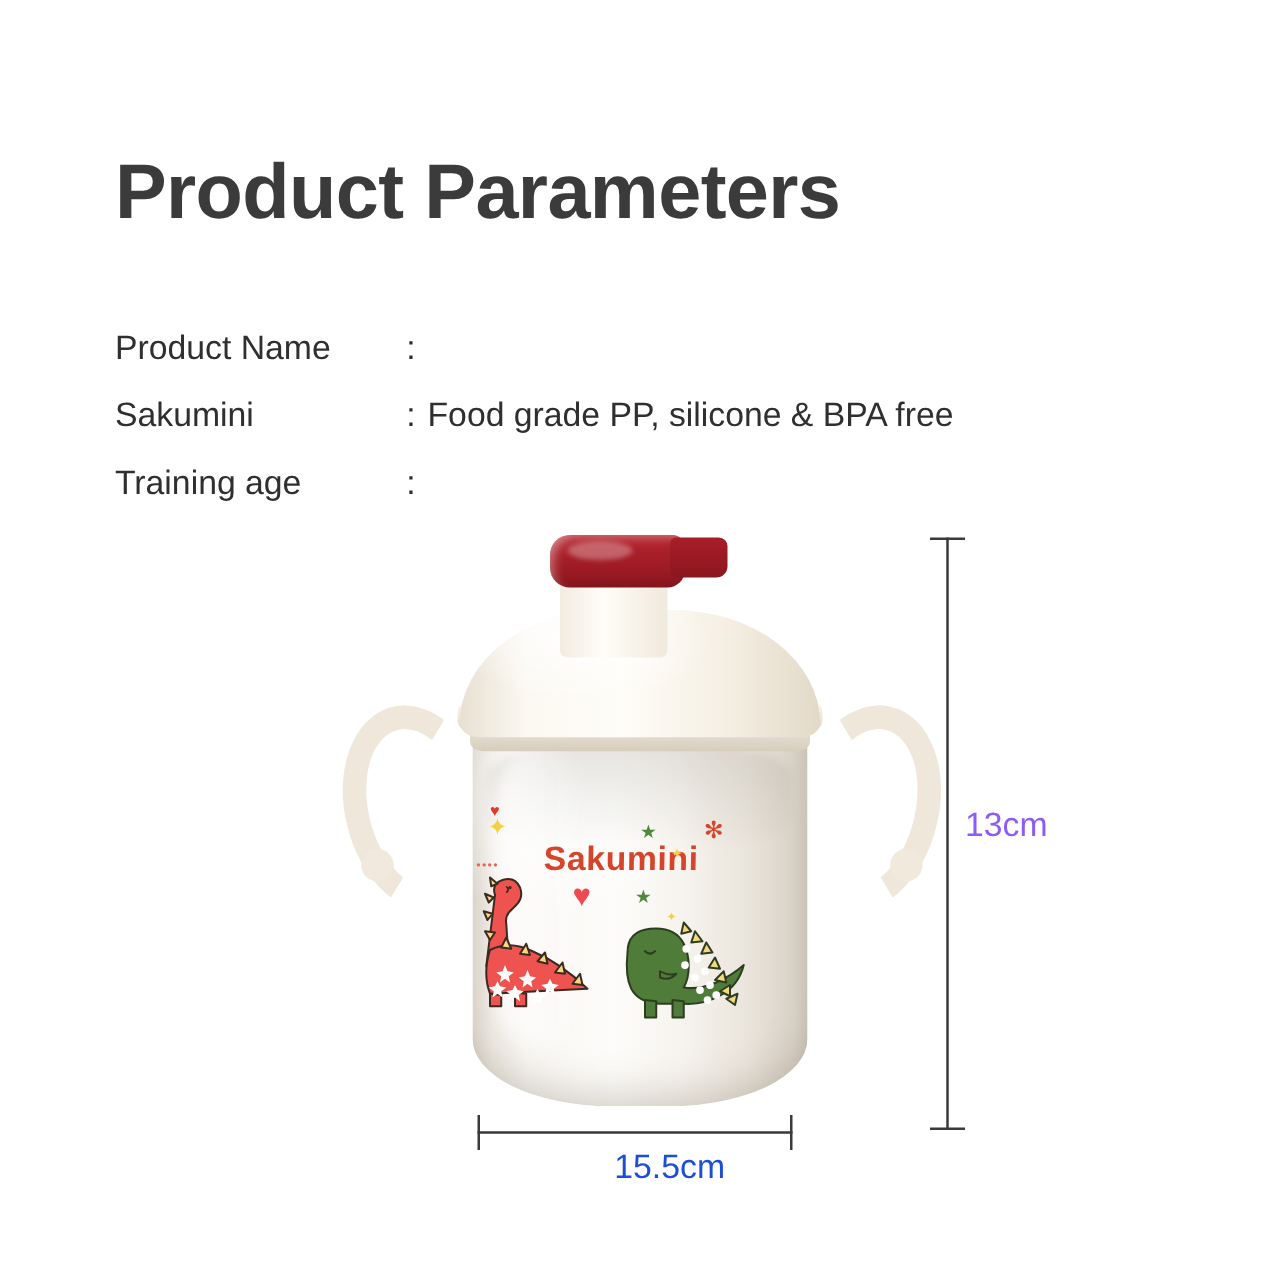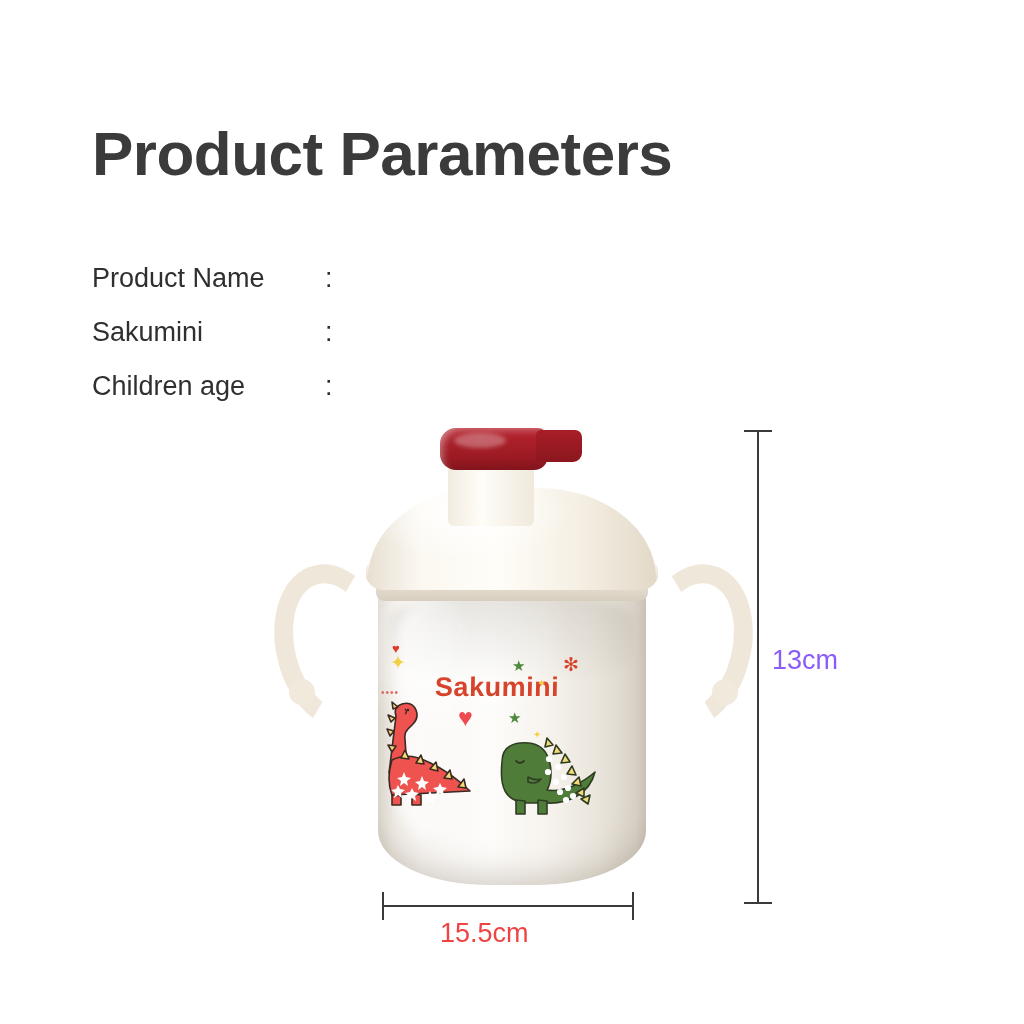--- a/index.html
+++ b/index.html
@@ -278,45 +278,46 @@
     height: 28px;
     background: #3a3a3a;
   }
   #tick-left  { left: 0; }
   #tick-right { right: 0; }
   #dim-width-label {
     position: absolute;
     left: 440px;
     top: 918px;
     width: 140px;
-    text-align: left;
+    text-align: right;
     font-size: 27px;
-    color: #ef4444;
+    color: #1d4ed8;
     white-space: nowrap;
   }
 </style>
 </head>
 <body>
 
 <div id="page-title">Product Parameters</div>
 
 <div id="spec-list">
 
   <div class="spec-row">
     <span class="spec-label">Product Name</span>
     <span class="spec-colon">:</span>
   </div>
 
   <div class="spec-row">
     <span class="spec-label">Sakumini</span>
     <span class="spec-colon">:</span>
+    <span class="spec-value">Food grade PP, silicone &amp; BPA free</span>
   </div>
 
   <div class="spec-row">
-    <span class="spec-label">Children age</span>
+    <span class="spec-label">Training age</span>
     <span class="spec-colon">:</span>
   </div>
 </div>
 
 <div id="product-figure">
 
   <div class="handle" id="handle-left"></div>
   <div class="handle" id="handle-right"></div>
 
   <div id="cup-body">

